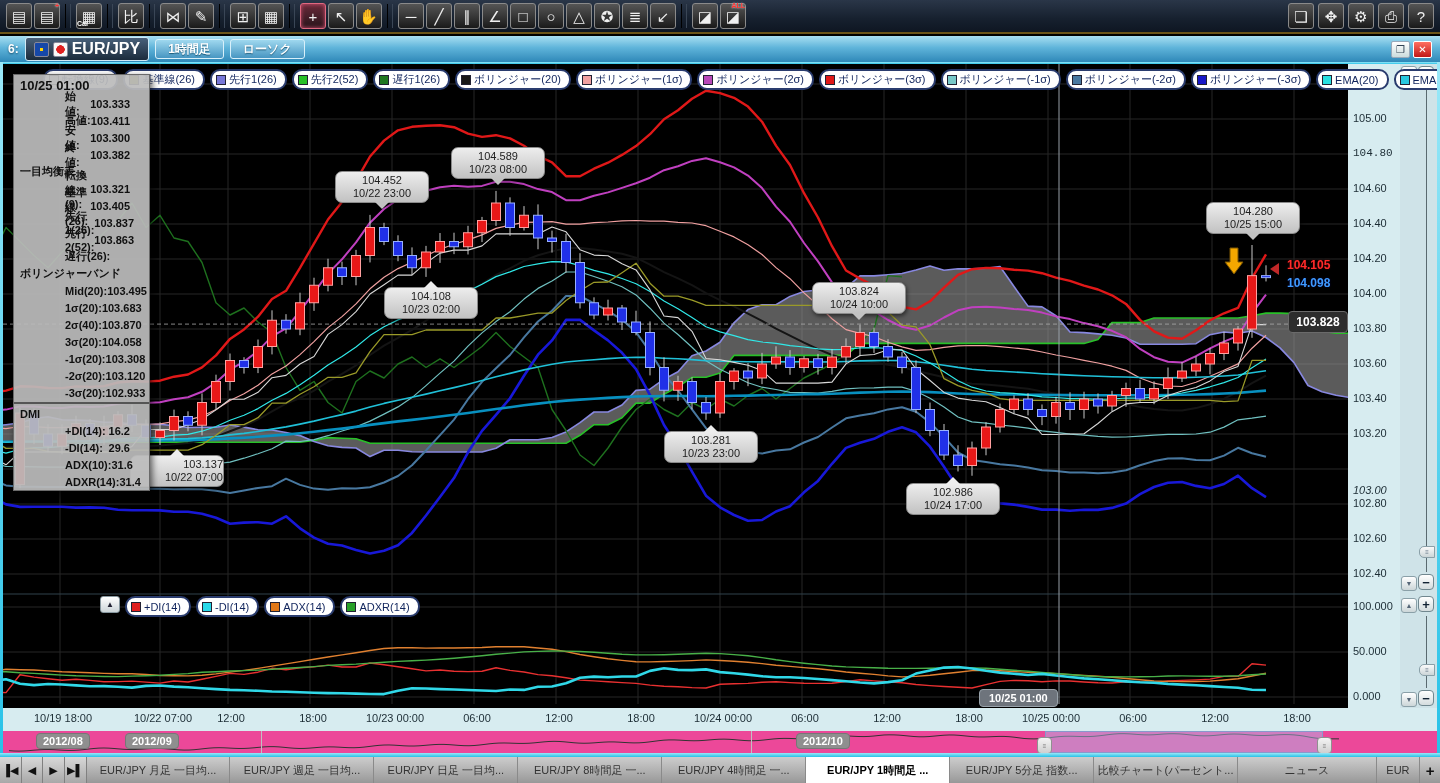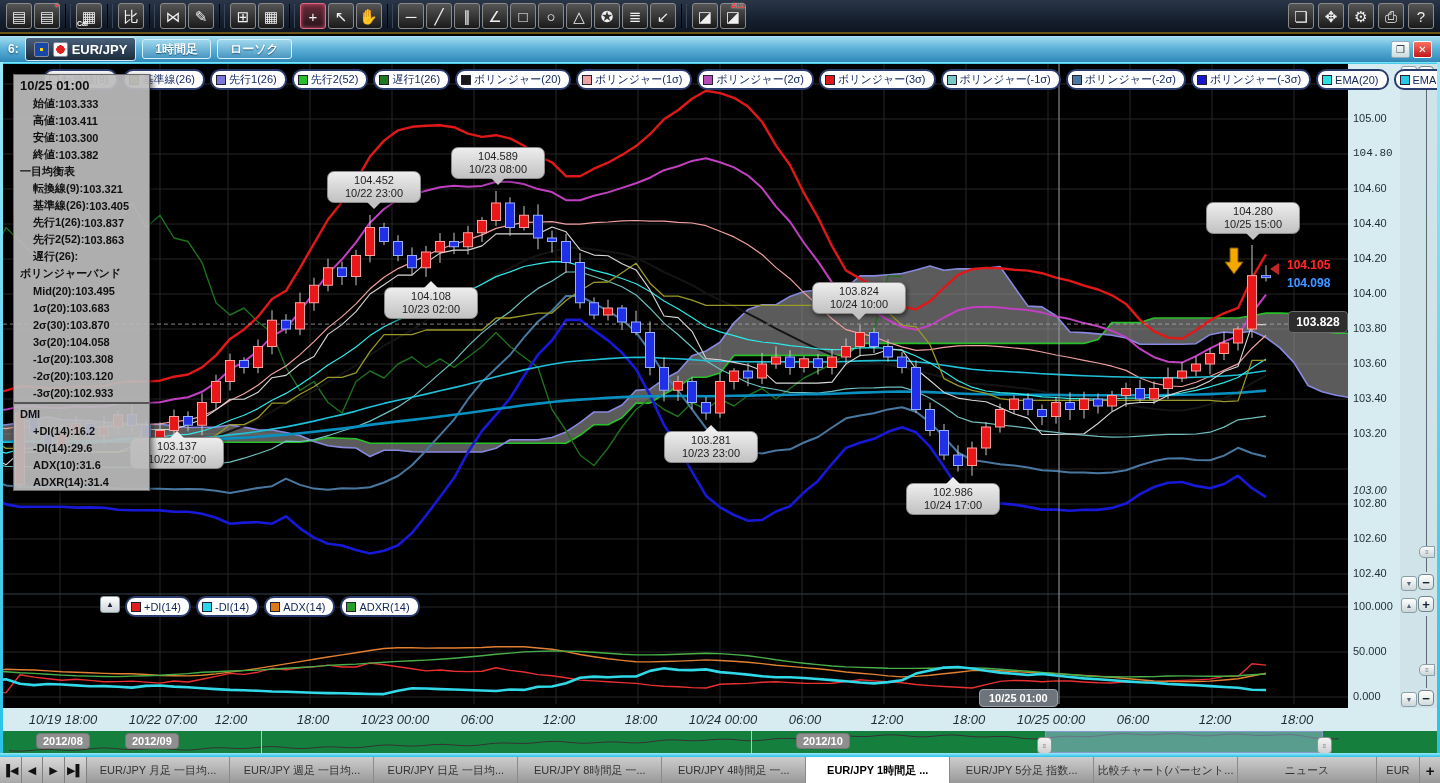--- a/index.html
+++ b/index.html
@@ -22,21 +22,21 @@
   
   #titlebar{position:absolute;left:0;top:36px;width:1440px;height:26px;box-sizing:border-box;
     background:linear-gradient(#a8dff2,#5fb4da 45%,#2f88b8);display:flex;align-items:center;padding:0 8px;}
   #win-index{color:#fff;font-weight:bold;font-size:12px;text-shadow:0 1px 2px #14506e;margin-right:6px;}
   .pairbox{display:flex;align-items:center;gap:4px;background:linear-gradient(#355,#123);
     background:linear-gradient(#48607a,#1c2c3c);border:1px solid #cfeaf6;border-radius:3px;
     padding:2px 8px;height:18px;}
   .flag{width:13px;height:13px;border-radius:2px;border:1px solid #889;}
   .flag.eu{background:radial-gradient(circle at 50% 50%,#ffd400 1.5px,#1648a8 2px);}
   .flag.jp{background:radial-gradient(circle at 50% 50%,#e02020 4px,#f8f8f8 4.5px);}
-  .pairbox b{color:#fff;font-size:13px;}
+  .pairbox b{color:#fff;font-size:16px;}
   .tt-btn{margin-left:6px;background:linear-gradient(#9fd8ef,#4796c2);border:1px solid #d8f0fa;
     border-radius:3px;color:#fff;font-weight:bold;font-size:12px;padding:2px 12px;height:14px;line-height:14px;
     text-shadow:0 1px 1px #1a5a7a;cursor:pointer;}
   #title-right{margin-left:auto;display:flex;gap:3px;}
   .wbtn{width:17px;height:15px;border-radius:2px;border:1px solid #9ab;display:flex;align-items:center;
     justify-content:center;font-size:10px;font-weight:bold;color:#345;background:linear-gradient(#fff,#cdd);cursor:pointer;}
   .wbtn.close{background:linear-gradient(#f26,#b01010);background:linear-gradient(#ff7060,#c01818);color:#fff;border-color:#fff;}
   
   .cyan{position:absolute;background:linear-gradient(#9ae8f8,#27c2e8);z-index:8;}
   
@@ -47,21 +47,21 @@
   .chip{display:flex;align-items:center;gap:3px;background:#fff;border:2px solid #2a3c6e;border-radius:10px;
     padding:1px 8px 1px 4px;height:15px;font-size:11px;color:#10245c;white-space:nowrap;cursor:pointer;}
   .chip .sq{width:8px;height:8px;border:1px solid #223;}
   .upbtn{width:18px;height:15px;background:linear-gradient(#fff,#ccd4d8);border:1px solid #8898a0;
     border-radius:3px;font-size:8px;color:#223;display:flex;align-items:center;justify-content:center;cursor:pointer;}
   
   #panel{position:absolute;left:13px;top:74px;width:137px;z-index:6;box-sizing:border-box;
     background:rgba(187,187,187,0.93);border:1px solid #6a6a6a;box-shadow:2px 3px 7px rgba(0,0,0,.65);
     font-size:11px;font-weight:bold;color:#101010;}
   #panel .hd{font-size:13px;padding:3px 6px 2px;}
-  #panel .row{display:flex;justify-content:flex-start;align-items:center;height:17px;padding:0 19px;}
+  #panel .row{display:flex;justify-content:space-between;align-items:center;height:17px;padding:0 19px;margin-left:32px;}
   #panel .sec{height:17px;display:flex;align-items:center;padding:0 6px;}
   #panel .boxed{border-top:2px solid #555;margin-top:1px;padding-top:1px;}
   
   .co{position:absolute;z-index:3;width:92px;text-align:center;font-size:11px;line-height:13px;color:#222;
     background:linear-gradient(#ededed,#c2c2c2);border:1px solid #8a8a8a;border-radius:7px;
     box-shadow:1px 2px 4px rgba(0,0,0,.55);padding:2px 0;}
   .co.down::after{content:"";position:absolute;top:100%;left:50%;margin-left:-7px;
     border:7px solid transparent;border-top-color:#c2c2c2;border-bottom:none;}
   .co.up::before{content:"";position:absolute;bottom:100%;left:50%;margin-left:-7px;
     border:7px solid transparent;border-bottom-color:#ededed;border-top:none;}
@@ -85,23 +85,23 @@
     justify-content:center;cursor:pointer;}
   .zbtn{position:absolute;left:1px;width:16px;height:16px;box-sizing:border-box;background:linear-gradient(#fff,#d4dcde);
     border:1px solid #70878f;border-radius:4px;font-size:13px;font-weight:bold;color:#123;
     display:flex;align-items:center;justify-content:center;line-height:1;cursor:pointer;}
   .ztrack{position:absolute;left:9px;width:1px;background:#5a6a70;}
   .zgrip{position:absolute;left:2px;width:14px;height:10px;background:linear-gradient(#fafafa,#ccd6d8);
     border:1px solid #8aa0a8;border-radius:5px 0 0 5px;font-size:6px;color:#678;display:flex;
     align-items:center;justify-content:center;cursor:pointer;}
   
   #timeaxis{position:absolute;left:3px;top:708px;width:1434px;height:23px;background:#d7ecf0;z-index:2;}
-  .ttick{position:absolute;top:4px;font-size:13px;color:#1c2c34;transform:translateX(-50%);white-space:nowrap;font-style:italic;}
-  
-  #navigator{position:absolute;left:3px;top:731px;width:1434px;height:22px;background:#15803d;z-index:2;}
+  .ttick{position:absolute;top:4px;font-size:11px;color:#1c2c34;transform:translateX(-50%);white-space:nowrap;}
+  
+  #navigator{position:absolute;left:3px;top:731px;width:1434px;height:22px;background:#ec4899;z-index:2;}
   #navigator svg{position:absolute;left:0;top:0;}
   .navbadge{position:absolute;top:2px;background:#8f8f8f;color:#fff;font-weight:bold;font-size:11px;
     border:1px solid #777;border-radius:4px;padding:1px 6px;z-index:3;}
   #navsel{position:absolute;top:0;height:22px;background:rgba(170,192,240,.45);border:1px solid #8899cc;
     box-sizing:border-box;z-index:2;}
   .navhandle{position:absolute;top:6px;width:13px;height:15px;background:linear-gradient(#f4f4f4,#cfcfcf);
     border:1px solid #909090;border-radius:4px;z-index:4;font-size:6px;color:#777;display:flex;
     align-items:center;justify-content:center;cursor:ew-resize;}
   .navline{position:absolute;top:0;width:1px;height:22px;background:#c0c0c0;}
   
@@ -579,21 +579,21 @@
           <div class="sec">ボリンジャーバンド</div>
           <div class="row">
             <span>Mid(20):</span>
             <span>103.495</span>
           </div>
           <div class="row">
             <span>1σ(20):</span>
             <span>103.683</span>
           </div>
           <div class="row">
-            <span>2σ(30):</span>
+            <span>2σ(40):</span>
             <span>103.870</span>
           </div>
           <div class="row">
             <span>3σ(20):</span>
             <span>104.058</span>
           </div>
           <div class="row">
             <span>-1σ(20):</span>
             <span>103.308</span>
           </div>
@@ -714,33 +714,33 @@
       <div class="tab" style="width: 146px;">EUR/JPY 日足 一目均...</div>
       <div class="tab" style="width: 146px;">EUR/JPY 8時間足 一...</div>
       <div class="tab" style="width: 146px;">EUR/JPY 4時間足 一...</div>
       <div class="tab active" style="width: 146px;">EUR/JPY 1時間足 ...</div>
       <div class="tab" style="width: 146px;">EUR/JPY 5分足 指数...</div>
       <div class="tab" style="width: 146px;">比較チャート(パーセント...</div>
       <div class="tab" style="width: 140px;">ニュース</div>
       <div class="tab" style="width: 34px;">EUR</div>
       <div id="tab-plus">+</div>
     </div>
-<div class="co down" style="left: 327px; top: 171px;">
+<div class="co down" style="left: 335px; top: 171px;">
       <div>104.452</div>
       <div>10/22 23:00</div>
     </div>
     <div class="co down" style="left: 451px; top: 147px;">
       <div>104.589</div>
       <div>10/23 08:00</div>
     </div>
     <div class="co up" style="left: 384px; top: 287px;">
       <div>104.108</div>
       <div>10/23 02:00</div>
     </div>
-    <div class="co up" style="left: 130px; top: 437px;">
+    <div class="co up" style="left: 130px; top: 455px; text-align: right;">
       <div>103.137</div>
       <div>10/22 07:00</div>
     </div>
     <div class="co up" style="left: 664px; top: 431px;">
       <div>103.281</div>
       <div>10/23 23:00</div>
     </div>
     <div class="co down" style="left: 812px; top: 282px;">
       <div>103.824</div>
       <div>10/24 10:00</div>

